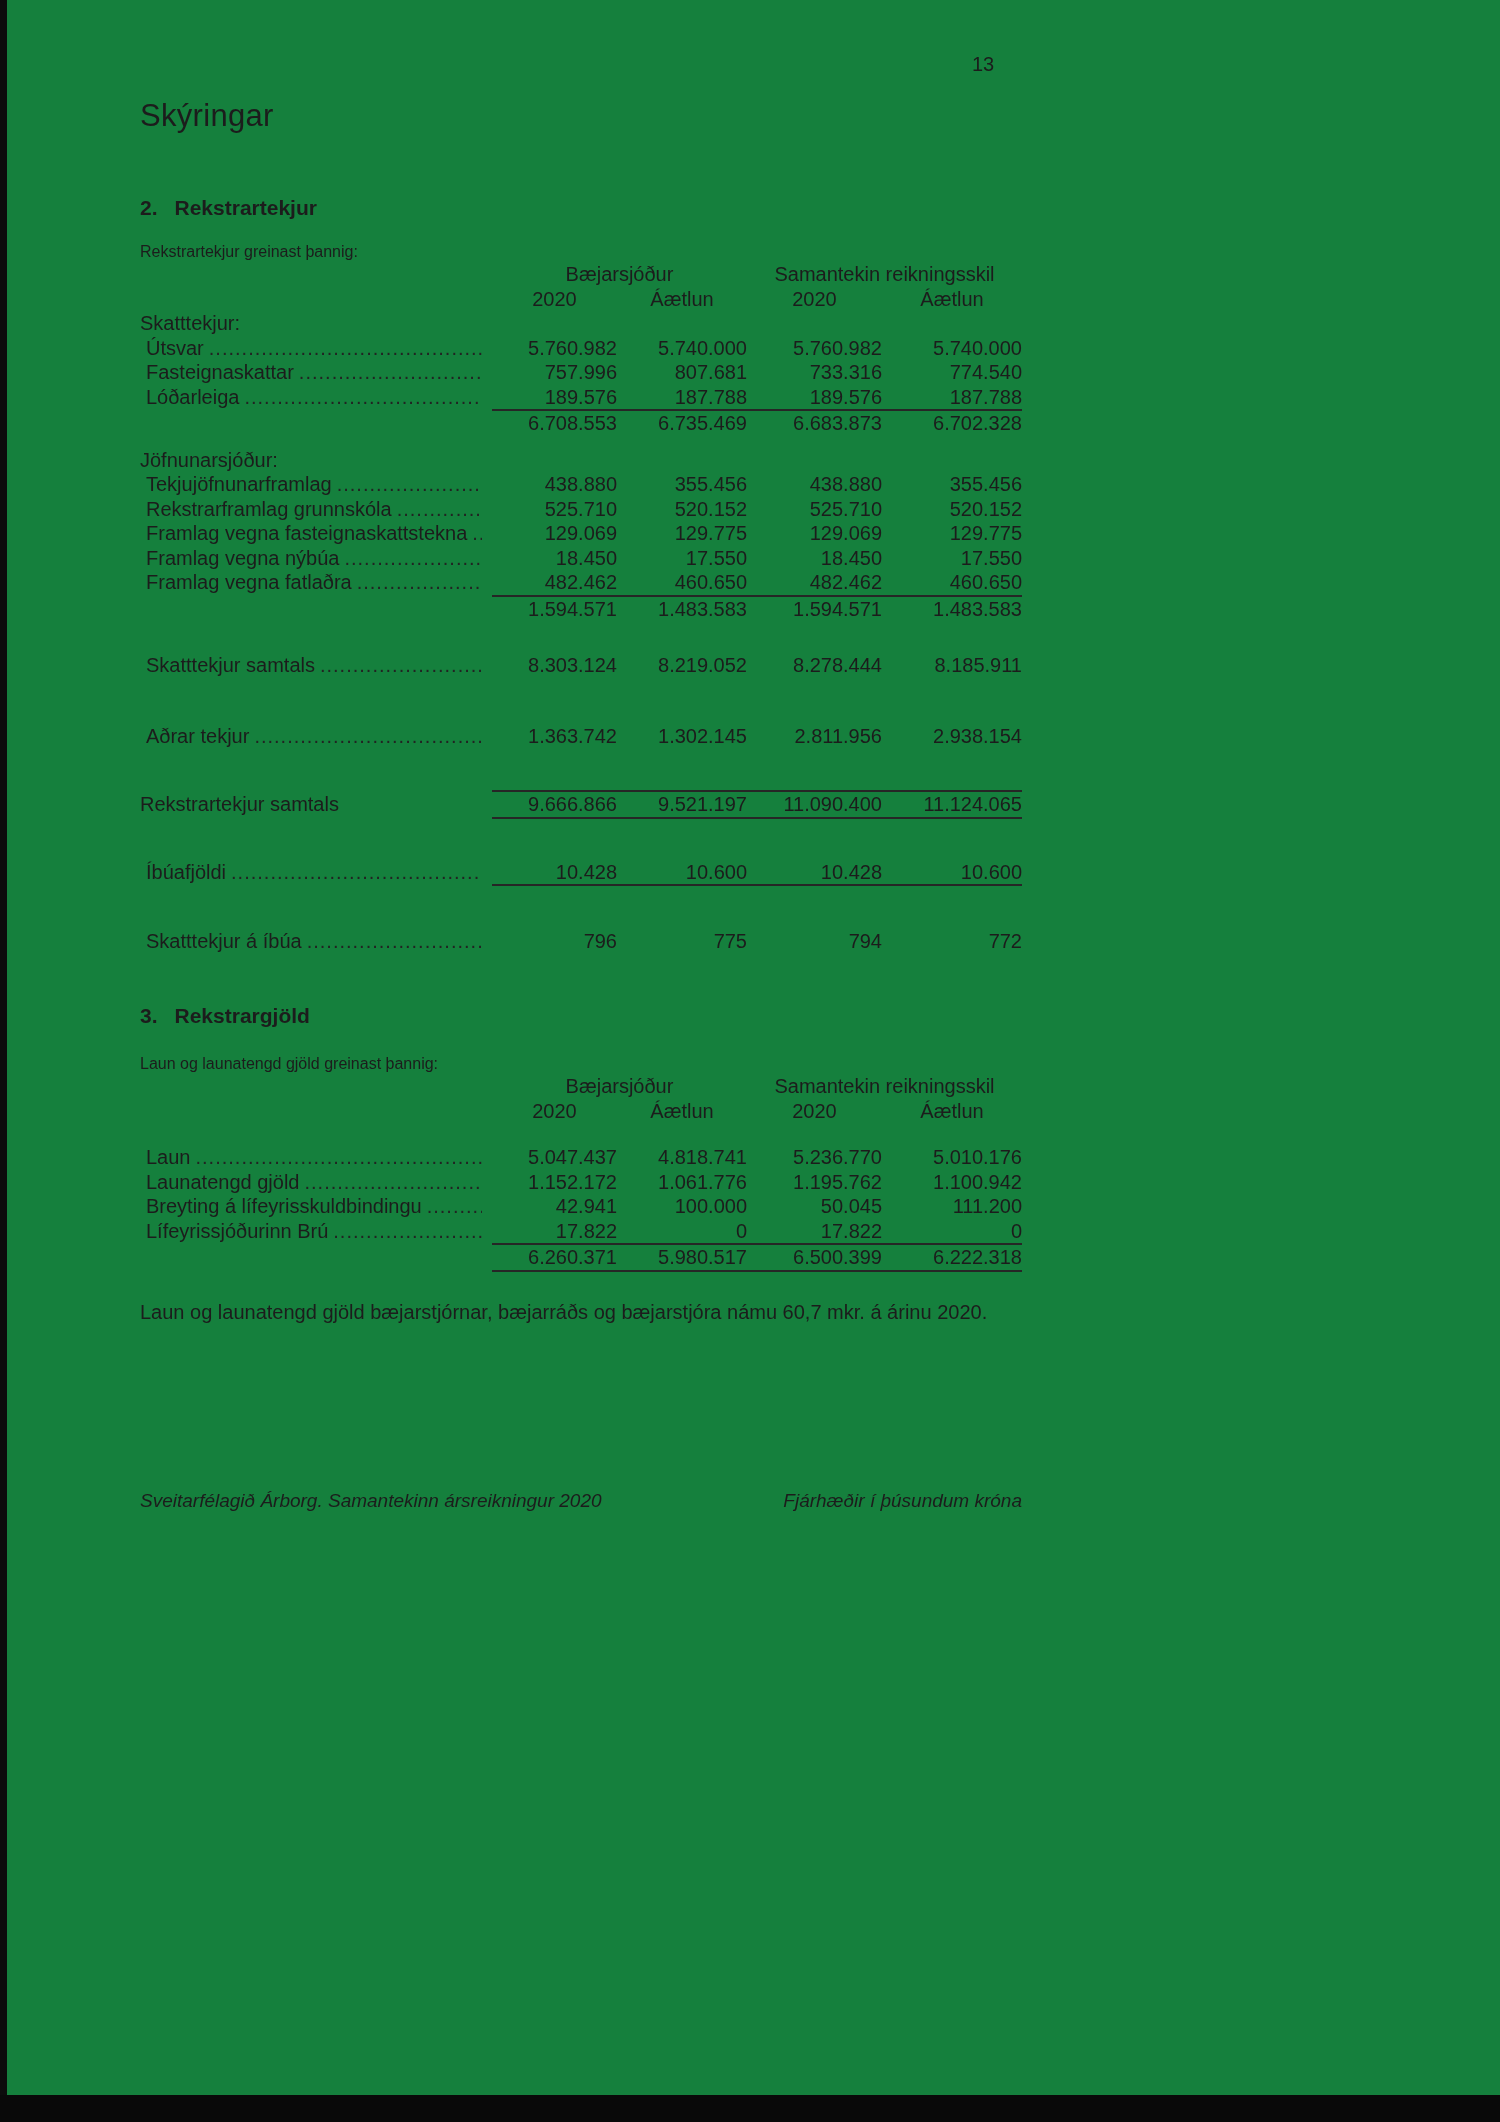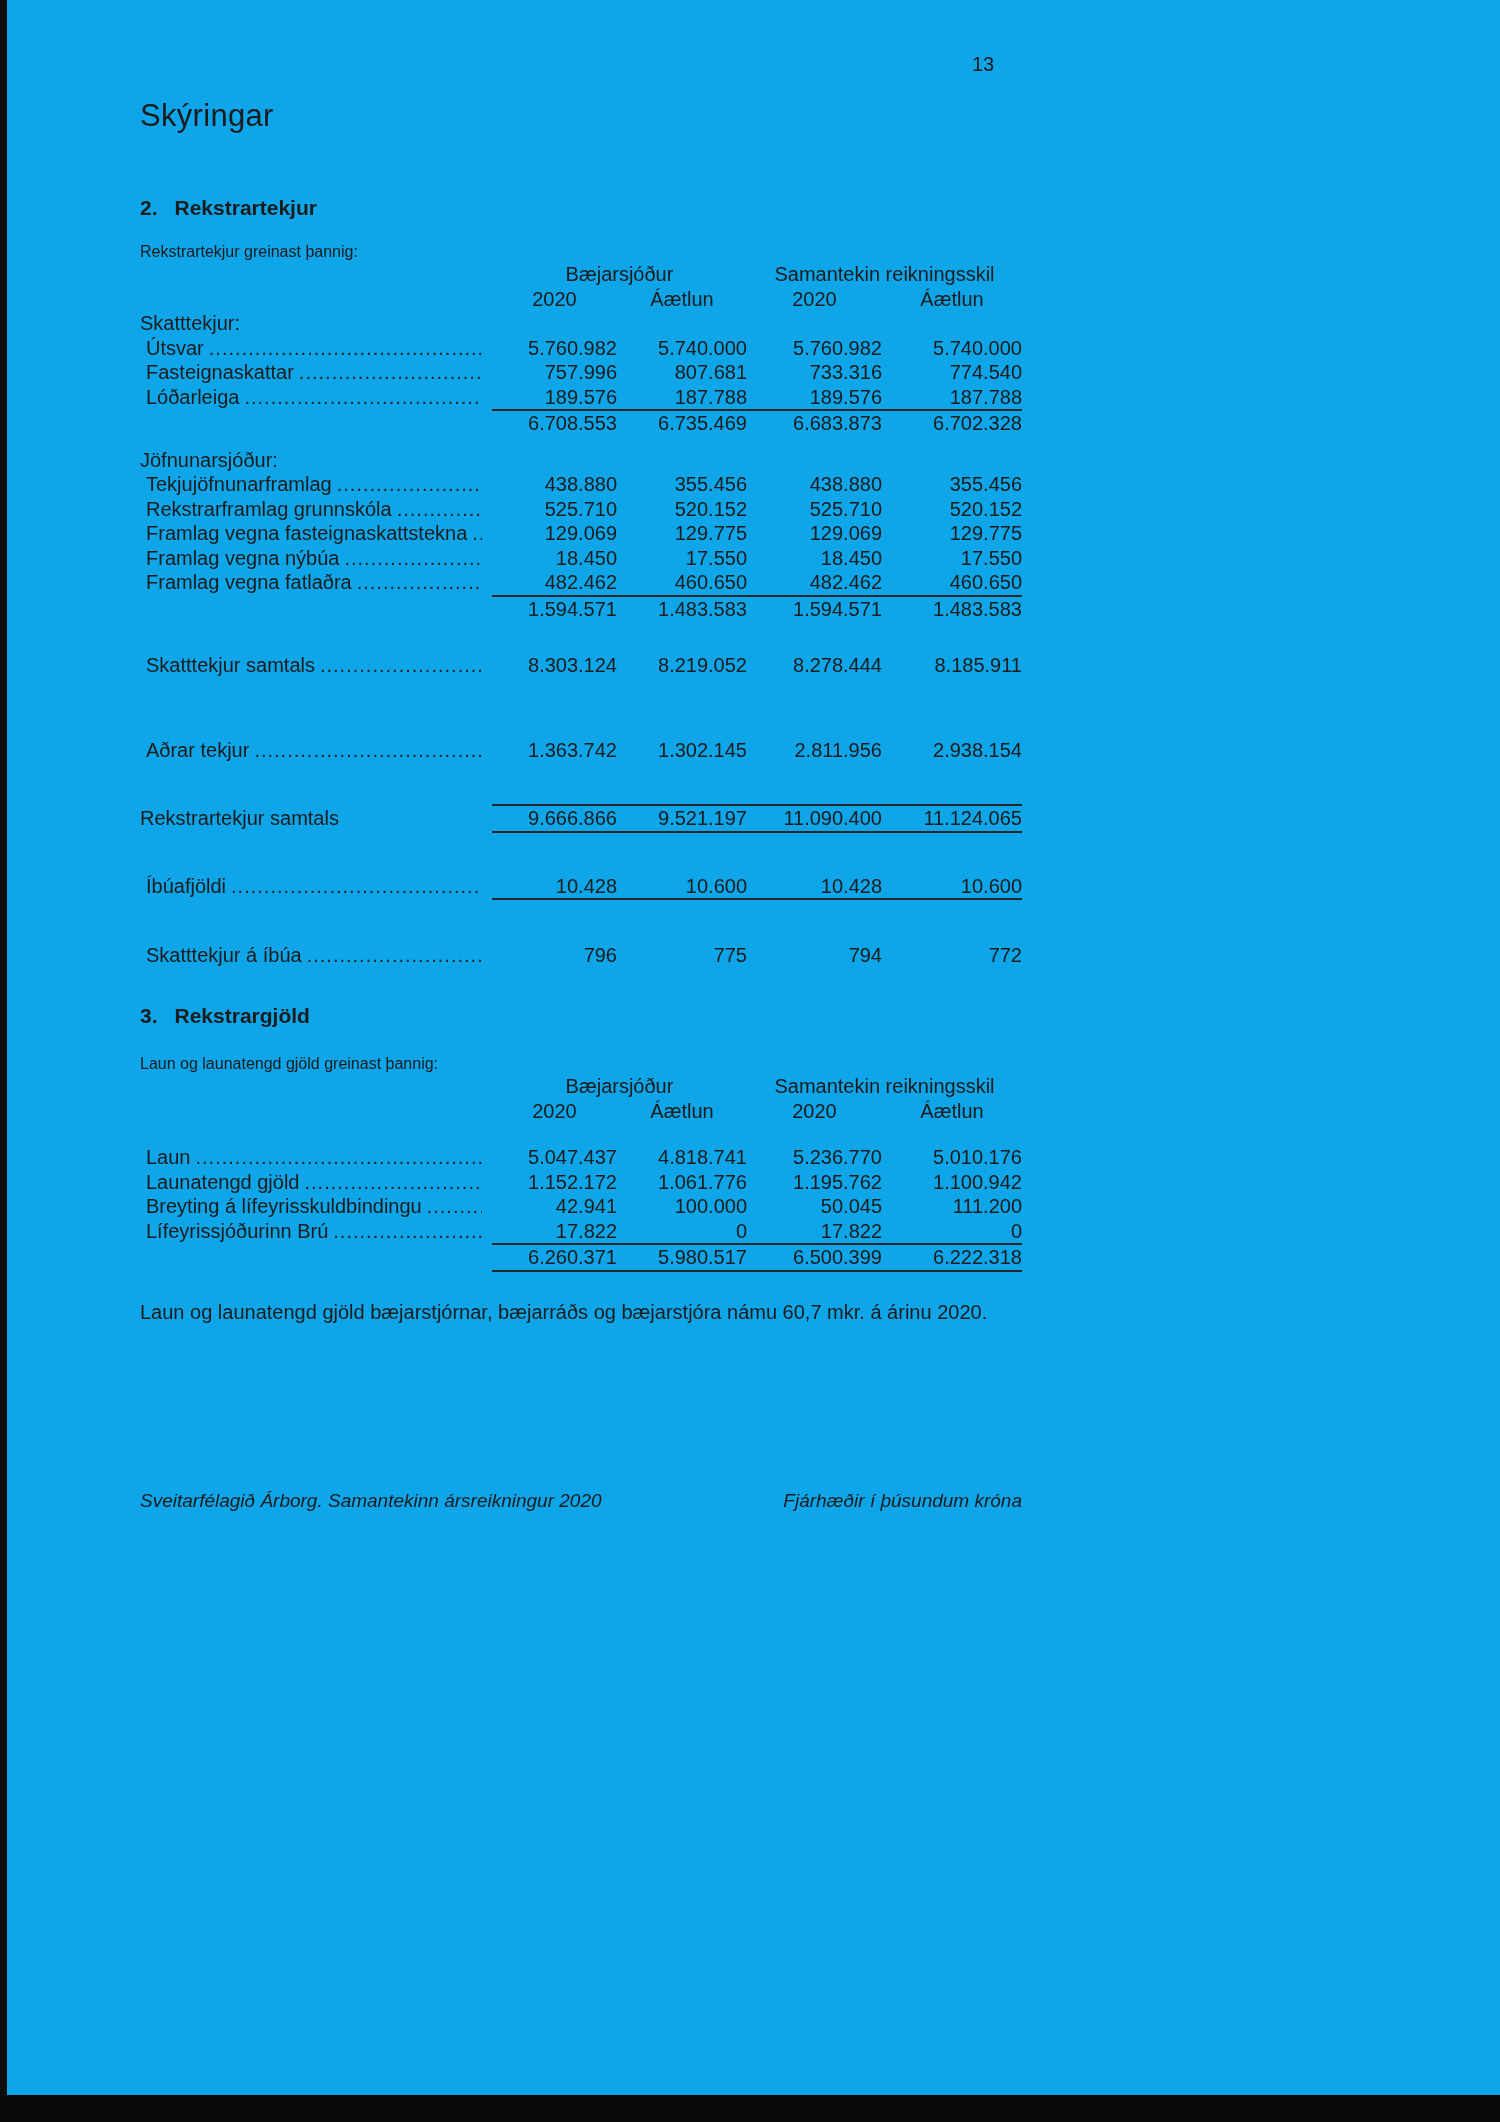--- a/index.html
+++ b/index.html
@@ -2,21 +2,21 @@
 <html><head>
 <meta charset="utf-8">
 <style>
   html,body{margin:0;padding:0}
   body{
     width:1500px;height:2122px;position:relative;
     background:#e9e9e7;
     font-family:"Liberation Sans","DejaVu Sans",sans-serif;
     color:#1c1c1c;
   }
-  .page{position:absolute;left:0;top:0;width:1500px;height:2122px;background:#0ea5e9;overflow:hidden}
+  .page{position:absolute;left:0;top:0;width:1500px;height:2122px;background:#15803d;overflow:hidden}
 
   
   .edge-left{position:absolute;left:0;top:0;width:7px;height:2122px;background:#0c0c0c}
   .edge-bottom{position:absolute;left:0;top:2095px;width:1500px;height:27px;background:#090909}
 
   .pagenum{position:absolute;left:972px;top:53px;font-size:20px}
   .doc-title{position:absolute;left:140px;top:98px;font-size:31px;font-weight:normal;letter-spacing:.3px}
 
   .sec-head{position:absolute;left:140px;font-size:21px;font-weight:bold;display:flex;gap:17px}
   .sh2{top:196px}
@@ -43,21 +43,21 @@
 
   
   .g{display:inline-block;text-align:center;white-space:nowrap}
   .g1{width:255px}
   .g2{width:275px}
   .sub .nc{text-align:center}
 
   
   .mt-group{margin-top:14px}
   .mt-a{margin-top:34px}
-  .mt-b{margin-top:60px}
+  .mt-b{margin-top:46px}
   .mt-c{margin-top:42px}
   .mt-d{margin-top:45px}
   .mt-rows{margin-top:22px}
 
   .note{position:absolute;left:140px;top:1301px;width:1000px;font-size:20px}
   .footer{position:absolute;left:140px;top:1490px;width:882px;display:flex;justify-content:space-between;font-size:19px;font-style:italic}
 </style>
 </head>
 <body>
 

